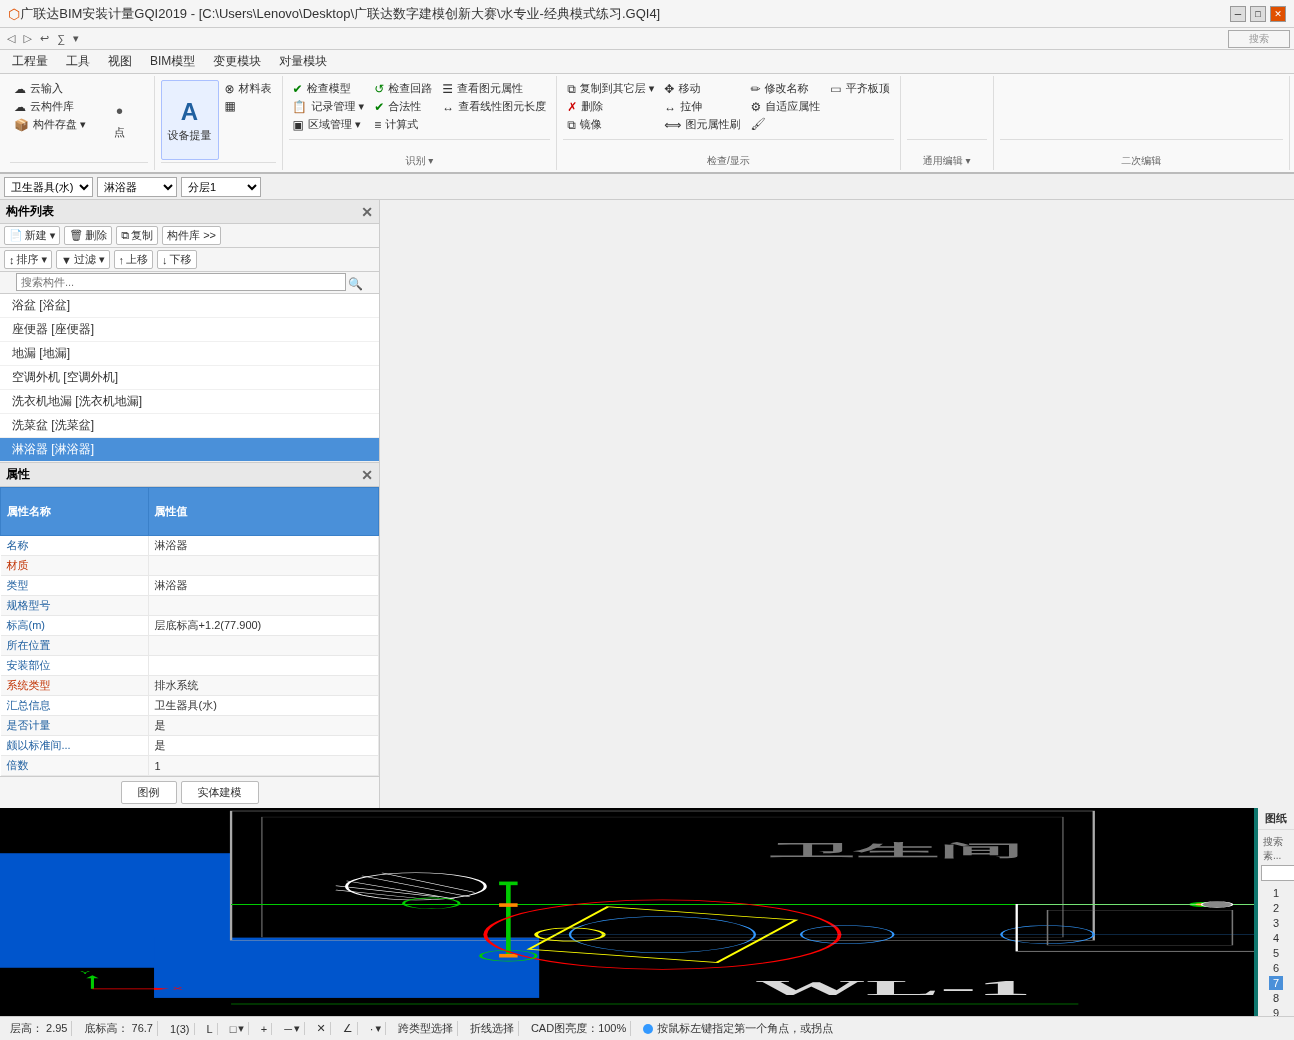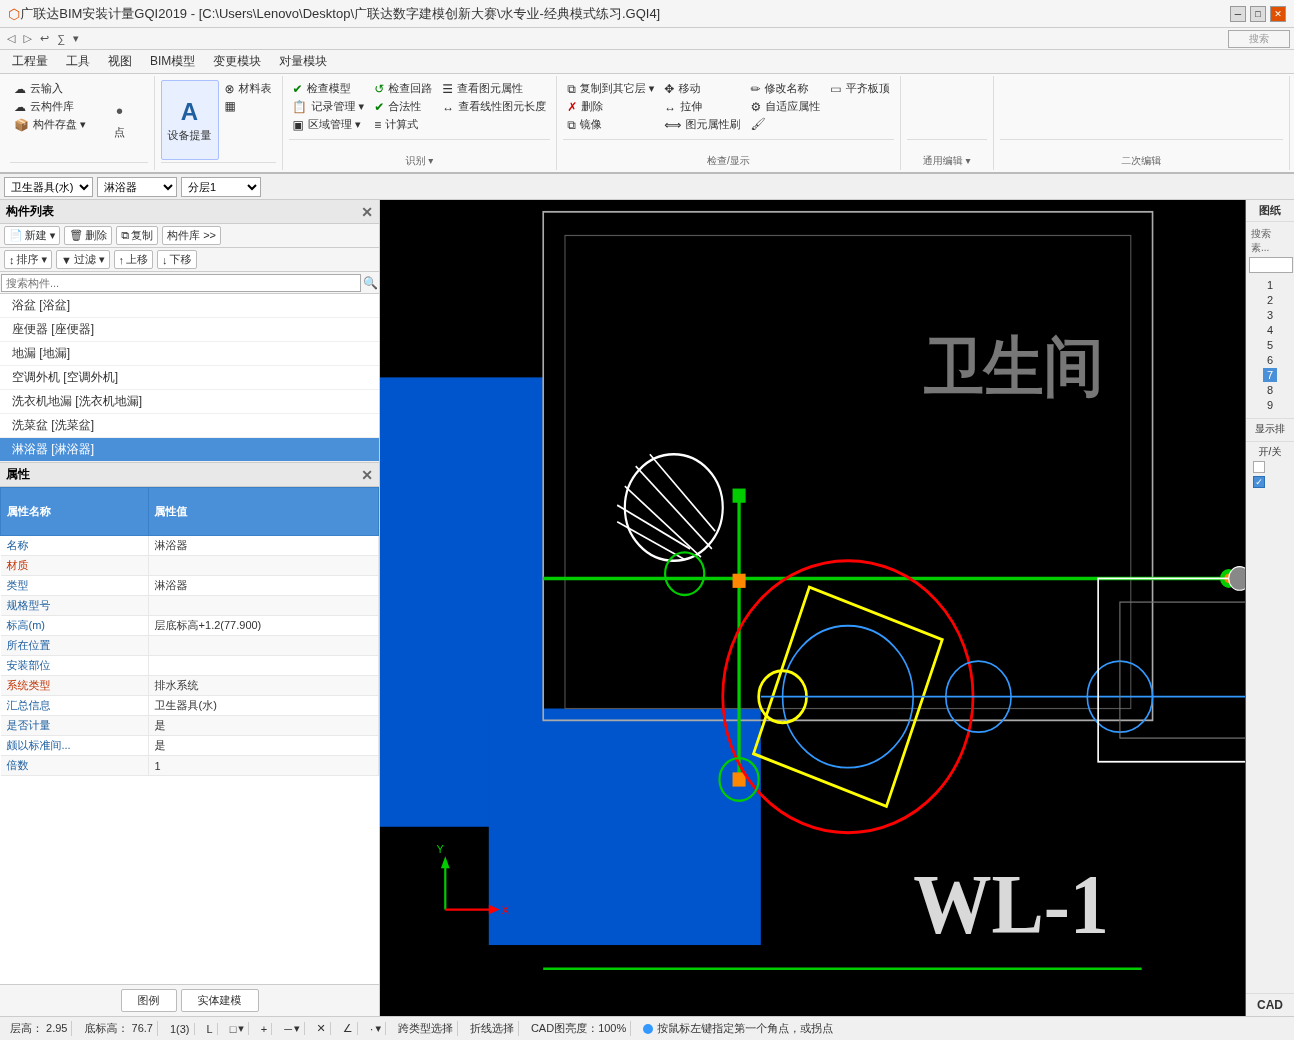--- a/index.html
+++ b/index.html
@@ -26,31 +26,31 @@
     .ribbon-buttons { display: flex; flex-wrap: wrap; gap: 2px; flex: 1; align-items: flex-start; padding: 2px 0; }
     .ribbon-btn-small { display: flex; align-items: center; gap: 4px; cursor: pointer; padding: 1px 4px; border-radius: 2px; font-size: 11px; color: #333; white-space: nowrap; }
     .ribbon-btn-small .rbs-icon { font-size: 12px; }
     .ribbon-col { display: flex; flex-direction: column; gap: 1px; justify-content: flex-start; }
 
     
     #filter-bar { background: #f0f0f0; border-bottom: 1px solid #ccc; height: 26px; display: flex; align-items: center; padding: 0 4px; gap: 4px; }
     .filter-select { height: 20px; font-size: 11px; border: 1px solid #aaa; background: white; padding: 0 2px; min-width: 80px; }
 
     
-    #main-layout { display: flex; height: calc(1040px - 28px - 22px - 24px - 100px - 26px - 24px); }
+    #main-layout { display: flex; height: calc(1040px - 28px - 22px - 24px - 100px - 26px - 24px); flex-direction: column; }
 
     
     #left-panel { width: 380px; display: flex; flex-direction: column; border-right: 1px solid #ccc; background: #fff; }
 
     
     #comp-list-header { background: #e8e8e8; border-bottom: 1px solid #ccc; padding: 3px 6px; font-size: 12px; font-weight: bold; display: flex; align-items: center; justify-content: space-between; }
     #comp-list-header .close-btn { cursor: pointer; font-size: 14px; color: #666; }
     #comp-list-toolbar { background: #f5f5f5; border-bottom: 1px solid #ccc; padding: 2px 4px; display: flex; align-items: center; gap: 4px; flex-wrap: wrap; }
     .tool-btn { display: flex; align-items: center; gap: 2px; cursor: pointer; padding: 1px 4px; border: 1px solid #bbb; background: #fff; border-radius: 2px; font-size: 11px; color: #333; }
-    #comp-search { padding: 2px 1px; height: 22px; display: flex; align-items: center; background: #f5f5f5; border-bottom: 1px solid #ccc; }
+    #comp-search { padding: 2px 16px; height: 22px; display: flex; align-items: flex-end; background: #f5f5f5; border-bottom: 1px solid #ccc; }
     #comp-search input { flex: 1; height: 18px; border: 1px solid #aaa; font-size: 11px; padding: 0 4px; }
     #comp-search .search-icon { font-size: 12px; color: #666; margin-left: 2px; }
     #comp-list { flex: 1; overflow-y: auto; max-height: 200px; }
     .comp-item { padding: 3px 12px; font-size: 12px; color: #333; cursor: pointer; border-bottom: 1px solid #f0f0f0; }
     .comp-item.selected { background: #4a90d9; color: white; }
 
     
     #props-panel { border-top: 1px solid #ccc; flex: 1; display: flex; flex-direction: column; }
     #props-header { background: #e8e8e8; border-bottom: 1px solid #ccc; padding: 3px 6px; font-size: 12px; font-weight: bold; display: flex; align-items: center; justify-content: space-between; }
     #props-header .close-btn { cursor: pointer; font-size: 14px; color: #666; }
@@ -75,21 +75,21 @@
     
     .cad-svg { position: absolute; top: 0; left: 0; width: 100%; height: 100%; }
     .cad-num-list { display: flex; flex-direction: column; gap: 1px; padding: 2px; }
     .cad-num-item { font-size: 11px; color: #333; text-align: right; padding: 1px 4px; cursor: pointer; }
     .cad-num-item.active { background: #4a90d9; color: white; }
 
     
     #props-scroll-area { flex: 1; overflow-y: auto; position: relative; }
 
     
-    #cad-controls-right { position: absolute; right: 0; top: 0; width: 49px; height: 100%; background: #f0f0f0; border-left: 1px solid #0f766e; display: flex; flex-direction: column; align-items: center; }
+    #cad-controls-right { position: absolute; right: 0; top: 0; width: 40px; height: 100%; background: #f0f0f0; border-left: 4px solid #0f766e; display: flex; flex-direction: column; align-items: center; }
     .cad-ctrl-label { font-size: 10px; color: #333; text-align: center; padding: 3px 2px; border-bottom: 1px solid #ddd; width: 100%; }
     .toggle-wrap { display: flex; flex-direction: column; padding: 2px 4px; gap: 3px; }
     .toggle-item { display: flex; align-items: center; gap: 4px; font-size: 10px; cursor: pointer; }
     .toggle-check { width: 12px; height: 12px; border: 1px solid #aaa; background: #fff; display: flex; align-items: center; justify-content: center; font-size: 9px; }
     .toggle-check.checked { background: #4a90d9; color: white; border-color: #2a70b9; }
 
     
     .ribbon-btn-lg { display: flex; flex-direction: column; align-items: center; cursor: pointer; padding: 3px 6px; border-radius: 2px; font-size: 11px; color: #333; text-align: center; min-width: 56px; height: 80px; justify-content: center; }
     .ribbon-btn-lg .rb-icon-lg { font-size: 28px; margin-bottom: 2px; }
   </style>

